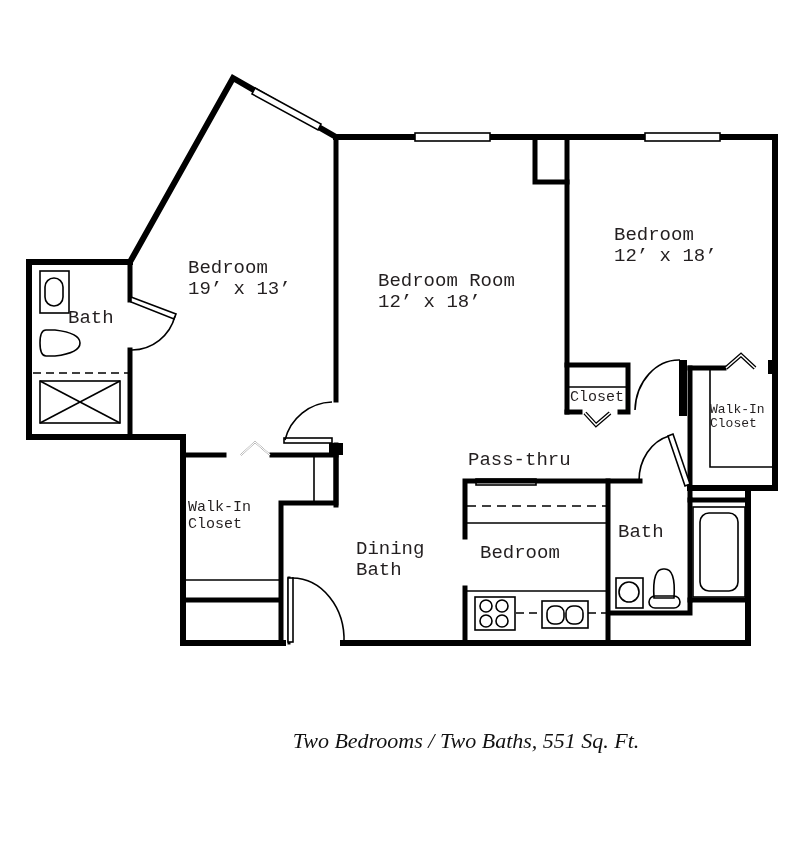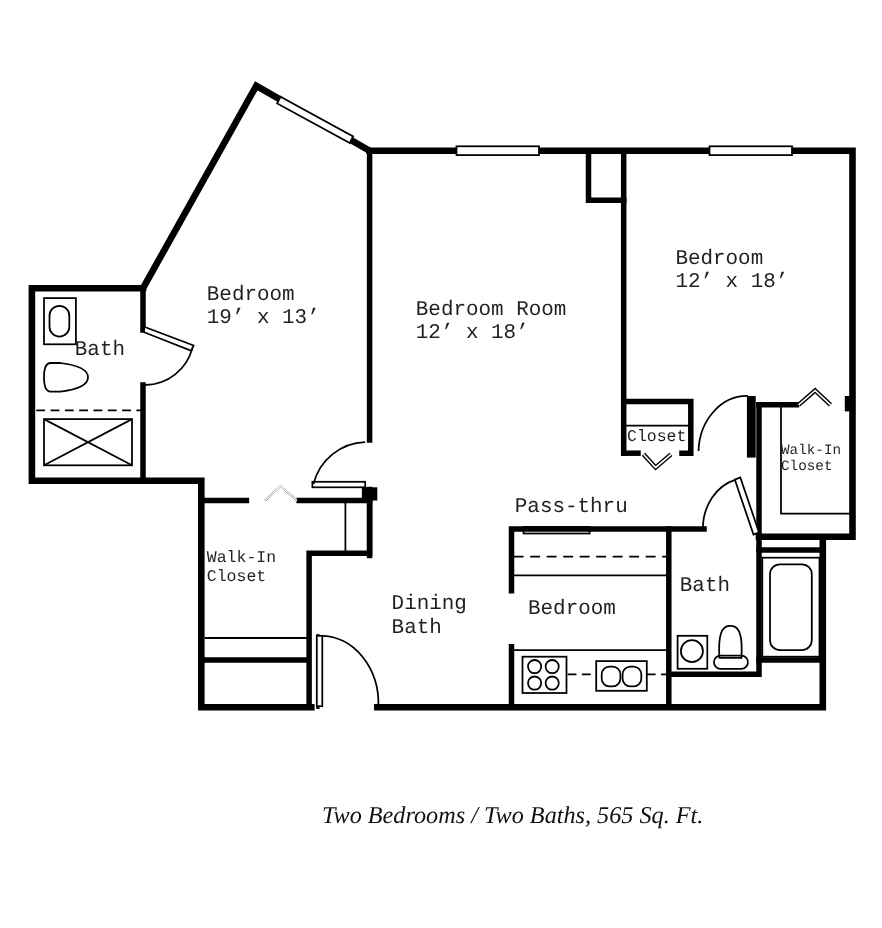--- a/index.html
+++ b/index.html
@@ -186,13 +186,13 @@
 </div>
 
 <div class="lbl lbl-md" style="left:480px; top:543px; width:110px;">
   <div>Bedroom</div>
 </div>
 
 <div class="lbl lbl-md" style="left:618px; top:522px; width:66px;">
   <div>Bath</div>
 </div>
 
-<div class="caption">Two Bedrooms / Two Baths, 565 Sq. Ft.</div>
+<div class="caption">Two Bedrooms / Two Baths, 551 Sq. Ft.</div>
 
 </body></html>

